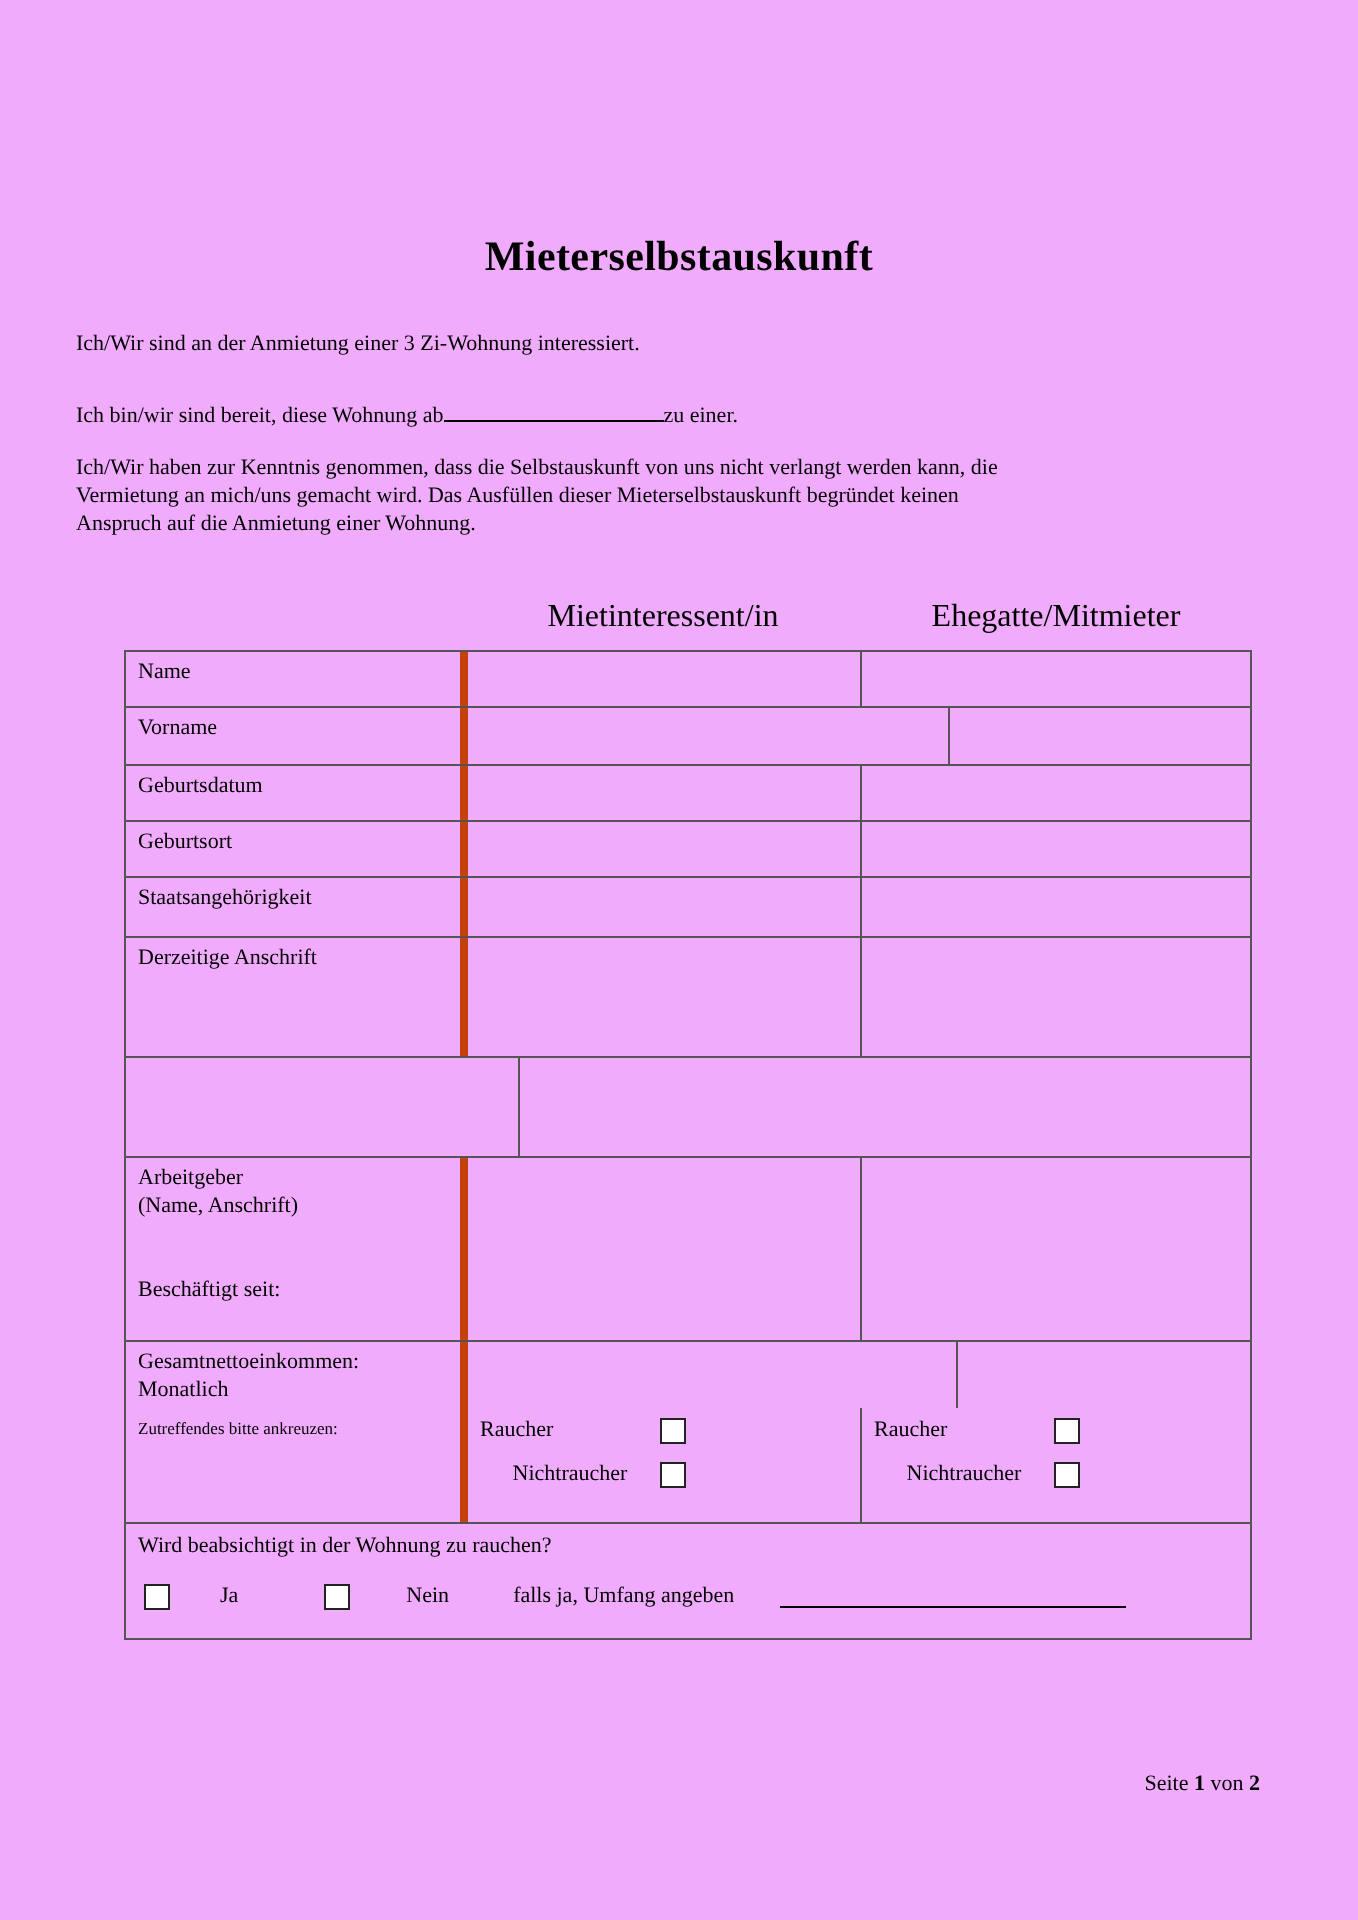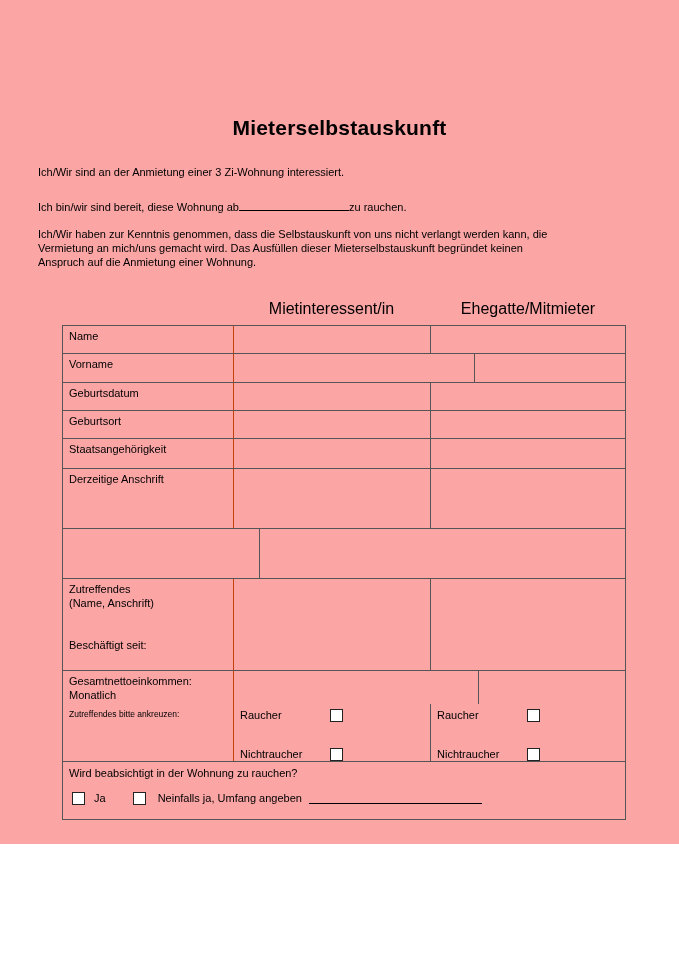--- a/index.html
+++ b/index.html
@@ -1,23 +1,23 @@
 <!DOCTYPE html>
 <html lang="de"><head>
 <meta charset="utf-8">
 <title>Mieterselbstauskunft</title>
 <style>
   html, body { margin: 0; padding: 0; background: #ffffff; }
   .page {
     position: relative;
     width: 679px;
-    height: 844px;
-    background: #fca5a5;
+    height: 960px;
+    background: #f0abfc;
     color: #000;
-    font-family: Liberation Sans, sans-serif;
+    font-family: Liberation Serif, serif;
     overflow: hidden;
   }
   .form-title {
     position: absolute;
     top: 116px;
     left: 0;
     right: 0;
     text-align: center;
     font-size: 21px;
     font-weight: bold;
@@ -49,46 +49,46 @@
   }
   .trow { display: flex; border-bottom: 1px solid #555; box-sizing: border-box; }
   .trow:last-child { border-bottom: none; }
   .cell {
     box-sizing: border-box;
     padding: 3px 6px;
     font-size: 11px;
     line-height: 14px;
     overflow: hidden;
   }
-  .cell.label { width: 171px; border-right: 1px solid #c2410c; }
+  .cell.label { width: 171px; border-right: 4px solid #c2410c; }
   .cell.mid   { width: 197px; border-right: 1px solid #555; }
   .cell.right { flex: 1; }
   .lbl-line { min-height: 14px; }
   .small-label { font-size: 8.5px; line-height: 11px; padding-top: 5px; }
 
   .checkbox {
     display: inline-block;
     width: 13px;
     height: 13px;
     border: 1px solid #222;
     background: #fff;
     box-sizing: border-box;
     flex: none;
   }
   .smoke-opt { display: flex; align-items: center; }
   .smoke-opt .opt-label { width: 90px; }
   .smoke-opt.first  { margin-top: 1px; }
-  .smoke-opt.second { margin-top: 25px; }
+  .smoke-opt.second { margin-top: 8px; text-align: center; }
 
   .question-cell { width: 100%; padding: 4px 6px; box-sizing: border-box; font-size: 11px; line-height: 14px; }
-  .yn-row { display: flex; align-items: center; margin-top: 11px; padding-left: 3px; }
+  .yn-row { display: flex; align-items: center; margin-top: 11px; padding-left: 3px; gap: 16px; }
   .yn-row .lbl-ja    { margin-left: 9px; }
   .yn-row .cb-nein   { margin-left: 27px; }
   .yn-row .lbl-nein  { margin-left: 12px; }
-  .yn-row .lbl-falls { }
+  .yn-row .lbl-falls { margin-left: 16px; }
   .umfang-underline {
     margin-left: 7px;
     width: 173px;
     height: 1px;
     background: #000;
     align-self: flex-end;
     margin-bottom: 1px;
     flex: none;
   }
   .footer {
@@ -101,21 +101,21 @@
 </style>
 </head>
 <body>
 
 <div class="page">
 
   <div class="form-title">Mieterselbstauskunft</div>
 
   <div class="body-text intro-1">Ich/Wir sind an der Anmietung einer 3 Zi-Wohnung interessiert.</div>
 
-  <div class="body-text intro-2"><span>Ich bin/wir sind bereit, diese Wohnung ab</span><span class="blank-underline"></span><span>zu rauchen.</span></div>
+  <div class="body-text intro-2"><span>Ich bin/wir sind bereit, diese Wohnung ab</span><span class="blank-underline"></span><span>zu einer.</span></div>
 
   <div class="body-text notice">
     <div>Ich/Wir haben zur Kenntnis genommen, dass die Selbstauskunft von uns nicht verlangt werden kann, die</div>
     <div>Vermietung an mich/uns gemacht wird. Das Ausfüllen dieser Mieterselbstauskunft begründet keinen</div>
     <div>Anspruch auf die Anmietung einer Wohnung.</div>
   </div>
 
   <div class="col-hdr hdr-applicant">Mietinteressent/in</div>
   <div class="col-hdr hdr-spouse">Ehegatte/Mitmieter</div>
 
@@ -162,21 +162,21 @@
           </div>
           <div class="cell mid"></div>
           <div class="cell right"></div>
         </div>
         <div class="trow" style="height: 50px;">
           <div class="cell mid"></div>
           <div class="cell right"></div>
         </div>
         <div class="trow" style="height: 92px;">
           <div class="cell label">
-            <div class="lbl-line">Zutreffendes</div>
+            <div class="lbl-line">Arbeitgeber</div>
             <div class="lbl-line">(Name, Anschrift)</div>
             <div class="lbl-line"></div>
             <div class="lbl-line"></div>
             <div class="lbl-line">Beschäftigt seit:</div>
           </div>
           <div class="cell mid"></div>
           <div class="cell right"></div>
         </div>
         <div class="trow" style="height: 33px; gap: 48px;">
           <div class="cell label">

